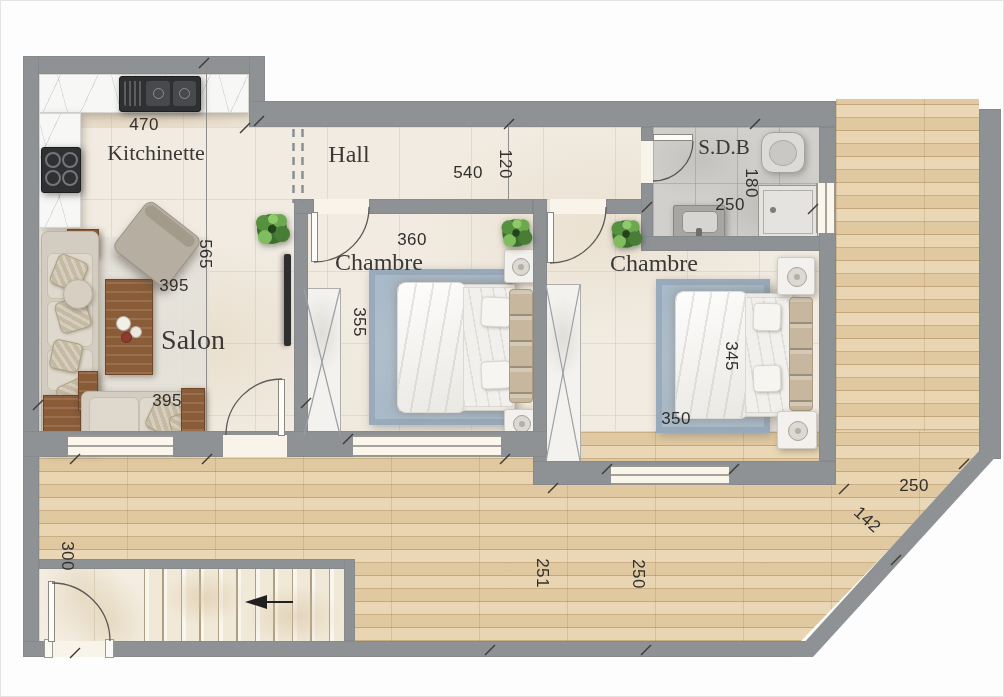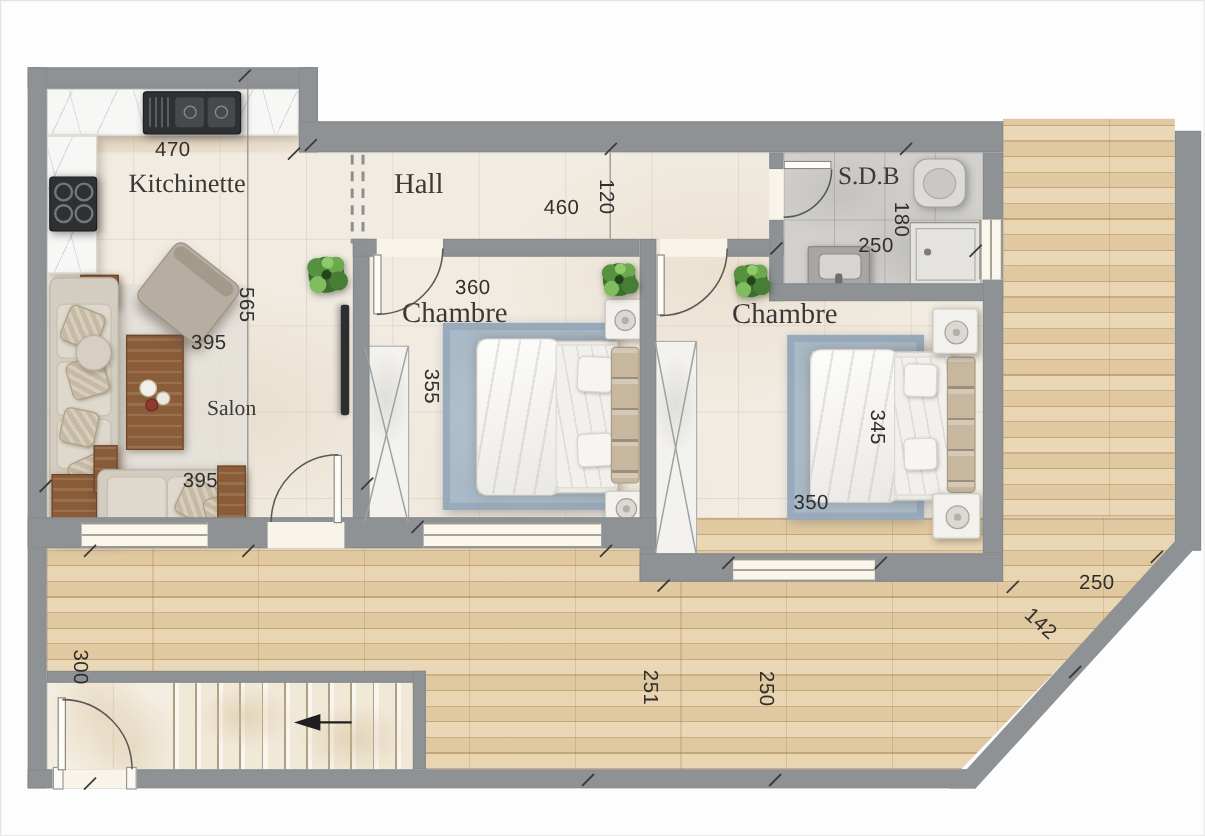--- a/index.html
+++ b/index.html
@@ -299,32 +299,32 @@
           <circle cx="32" cy="27" r="8" fill="#477d35"></circle>
           <circle cx="15" cy="30" r="7" fill="#7fbd5e"></circle>
           <circle cx="23" cy="12" r="5" fill="#8fca6a"></circle>
           <circle cx="22" cy="22" r="4" fill="#24431d"></circle>
         </g>
       </svg>
   </div>
 
   <span class="label room-label" style="left:155px;top:152px;font-size:22px;">Kitchinette</span>
   <span class="label room-label" style="left:348px;top:153px;font-size:24px;">Hall</span>
-  <span class="label room-label" style="left:192px;top:339px;font-size:18px;font-family:Liberation Serif, serif;">Salon</span>
+  <span class="label room-label" style="left:192px;top:339px;font-size:28px;font-family:Liberation Serif, serif;">Salon</span>
   <span class="label room-label" style="left:378px;top:261px;font-size:24px;">Chambre</span>
   <span class="label room-label" style="left:653px;top:262px;font-size:24px;">Chambre</span>
   <span class="label room-label" style="left:723px;top:146px;font-size:21px;">S.D.B</span>
 
   <span class="label dim-label" style="left:143px;top:124px;">470</span>
-  <span class="label dim-label" style="left:467px;top:172px;">460</span>
+  <span class="label dim-label" style="left:467px;top:172px;">540</span>
   <span class="label dim-label rot90" style="left:504px;top:163px;">120</span>
   <span class="label dim-label" style="left:729px;top:204px;">250</span>
   <span class="label dim-label rot90" style="left:750px;top:182px;">180</span>
   <span class="label dim-label rot90" style="left:204px;top:253px;">565</span>
-  <span class="label dim-label" style="left:393px;top:239px;">360</span>
+  <span class="label dim-label" style="left:411px;top:239px;">360</span>
   <span class="label dim-label rot90" style="left:358px;top:321px;">355</span>
   <span class="label dim-label" style="left:173px;top:285px;">395</span>
   <span class="label dim-label" style="left:166px;top:400px;">395</span>
   <span class="label dim-label" style="left:675px;top:418px;">350</span>
   <span class="label dim-label rot90" style="left:730px;top:355px;">345</span>
   <span class="label dim-label" style="left:913px;top:485px;">250</span>
   <span class="label dim-label" style="left:866px;top:519px;transform:translate(-50%,-50%) rotate(42deg);">142</span>
   <span class="label dim-label rot90" style="left:66px;top:555px;">300</span>
   <span class="label dim-label rot90" style="left:541px;top:572px;">251</span>
   <span class="label dim-label rot90" style="left:637px;top:573px;">250</span>

